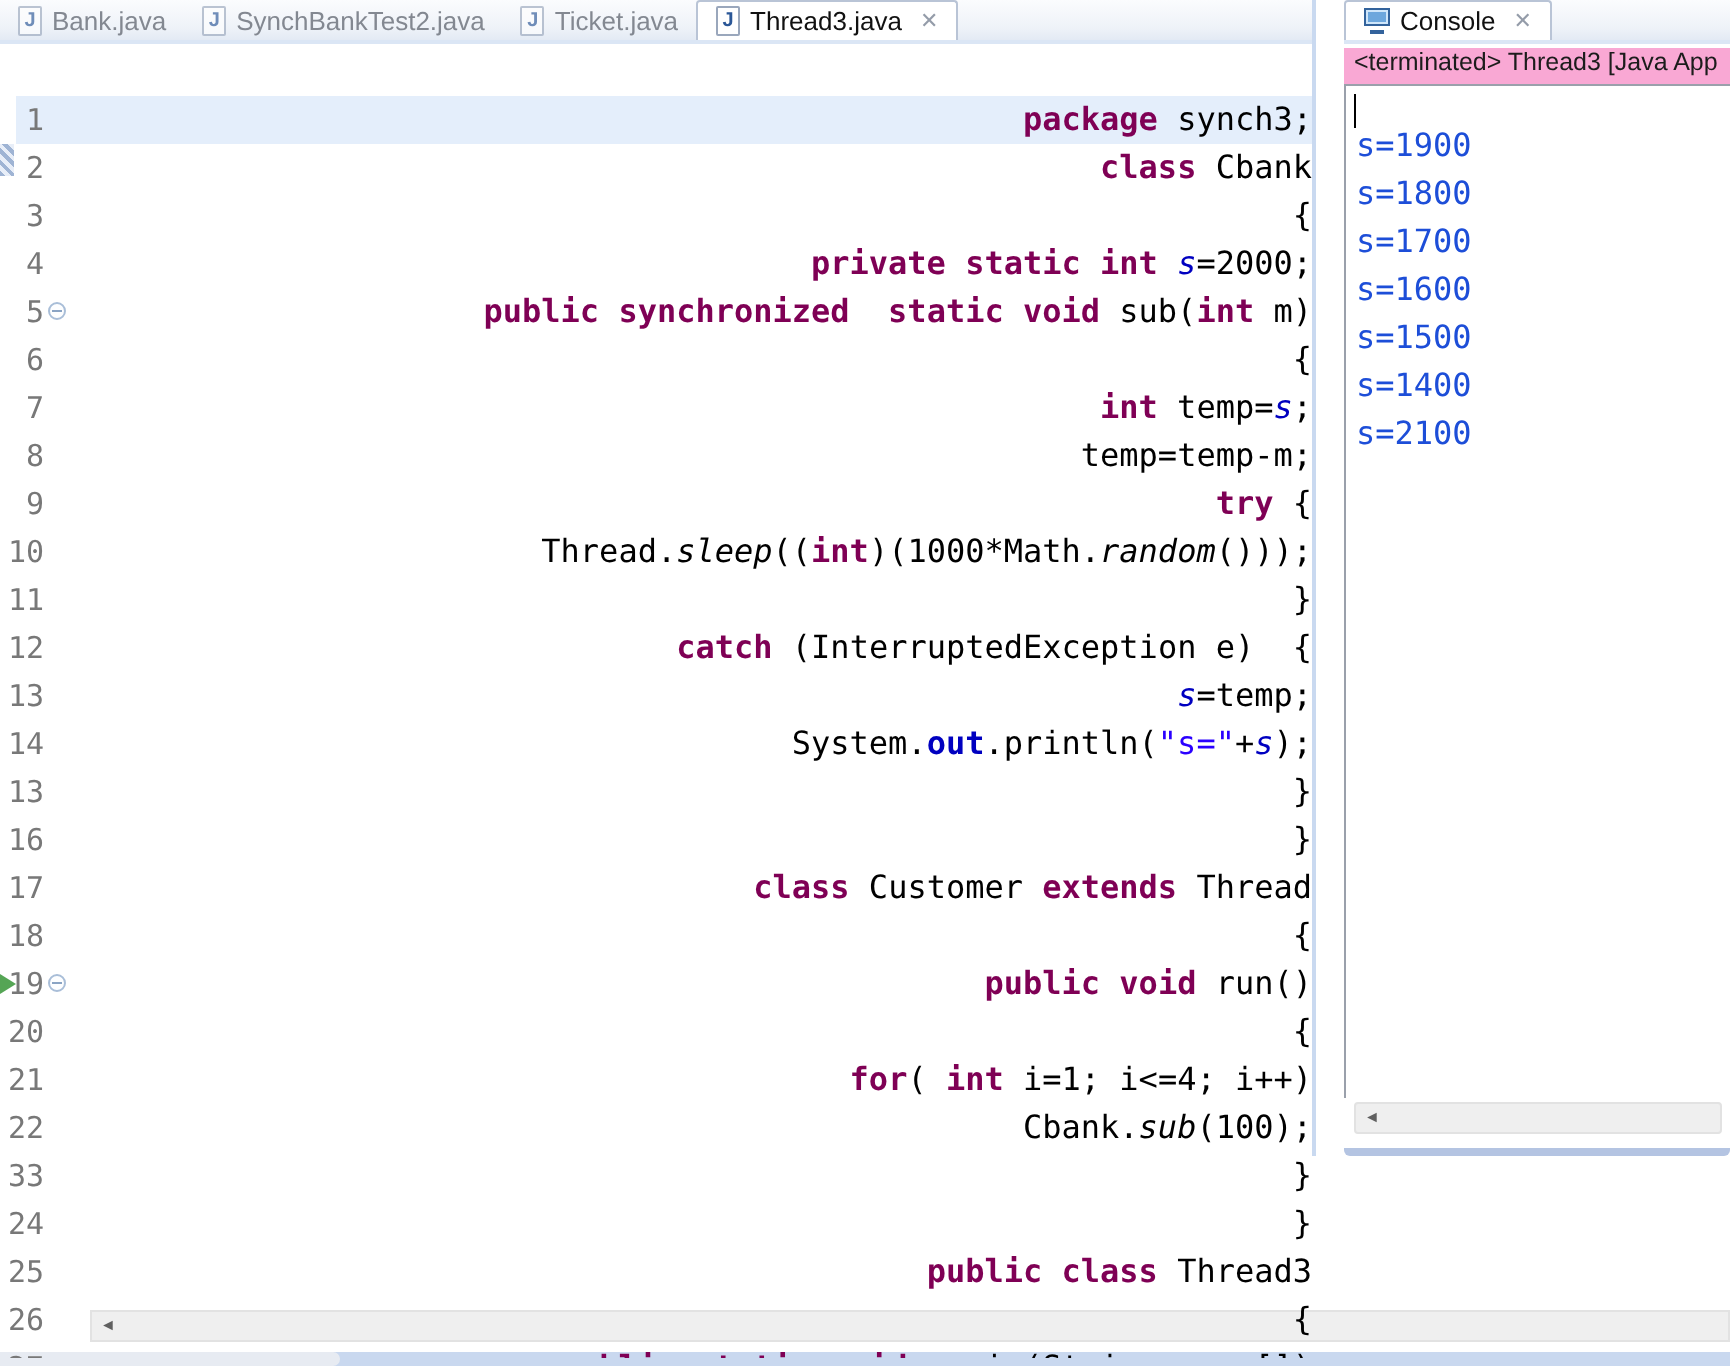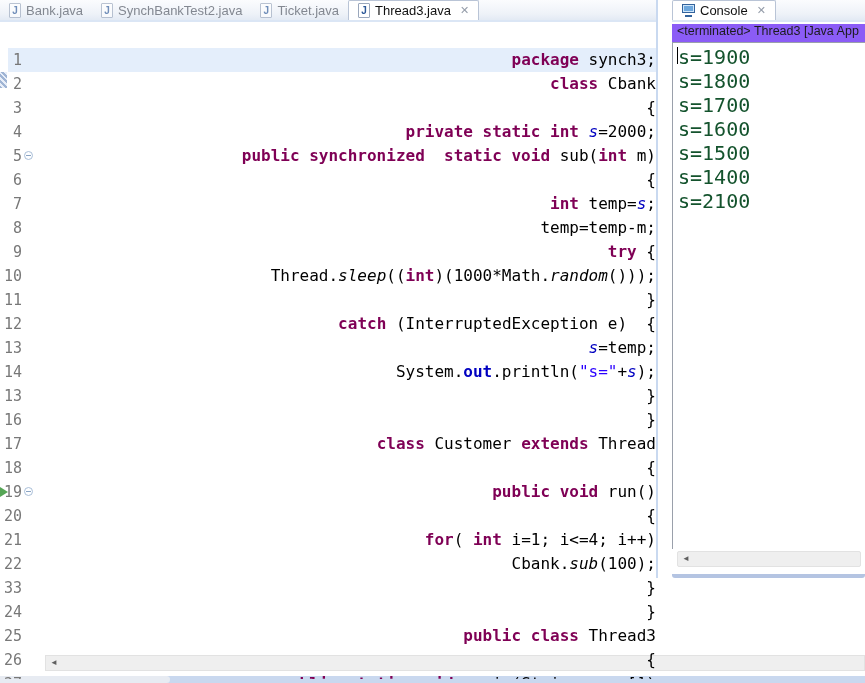--- a/index.html
+++ b/index.html
@@ -74,26 +74,26 @@
   .hscroll { position:absolute; height:16px; background:#efefef;
              border:1px solid #e2e2e2; display:flex; align-items:center; }
   .sarrow { font-size:8px; color:#606060; padding-left:4px; line-height:16px; }
   .editor-hscroll { left:45px; top:655px; width:820px; }
   .console-hscroll { left:677px; top:551px; width:184px; border-radius:2px; }
 
   
   .console-tabbar { left:672px; width:228px; }
   .console-status { position:absolute; left:672px; top:24px; width:193px; height:18px;
                     font-size:12.5px; color:#1c1c1c; white-space:nowrap; overflow:hidden;
-                    padding-left:5px; background:#8b5cf6; }
+                    padding-left:5px; background:#f9a8d4; }
   .console-output { position:absolute; left:672px; top:42px; width:193px; height:507px;
                     background:#fff; border-left:1px solid #9aa0ab; border-top:1px solid #9aa0ab;
                     overflow:hidden; }
   .conlines { padding:2px 0 0 5px; font-family:"DejaVu Sans Mono", monospace;
-              font-size:20px; line-height:24px; color:#14532d; white-space:pre; }
+              font-size:16px; line-height:24px; color:#1d4ed8; white-space:pre;margin-top:16px; }
   .conline { height:24px; }
   .caret { position:absolute; left:4px; top:4px; width:1px; height:17px; background:#000; }
   .console-bottom { position:absolute; left:672px; top:574px; width:193px; height:4px;
                     background:#b4c4e2; border-radius:0 0 3px 3px; }
 
   
   .bottom-band { position:absolute; left:0; top:676px; width:865px; height:7px;
                  background:#c9d8ef; }
   .band-light { position:absolute; left:0; top:0; width:170px; height:7px;
                 background:#e7ebf2; border-radius:0 6px 6px 0; }

